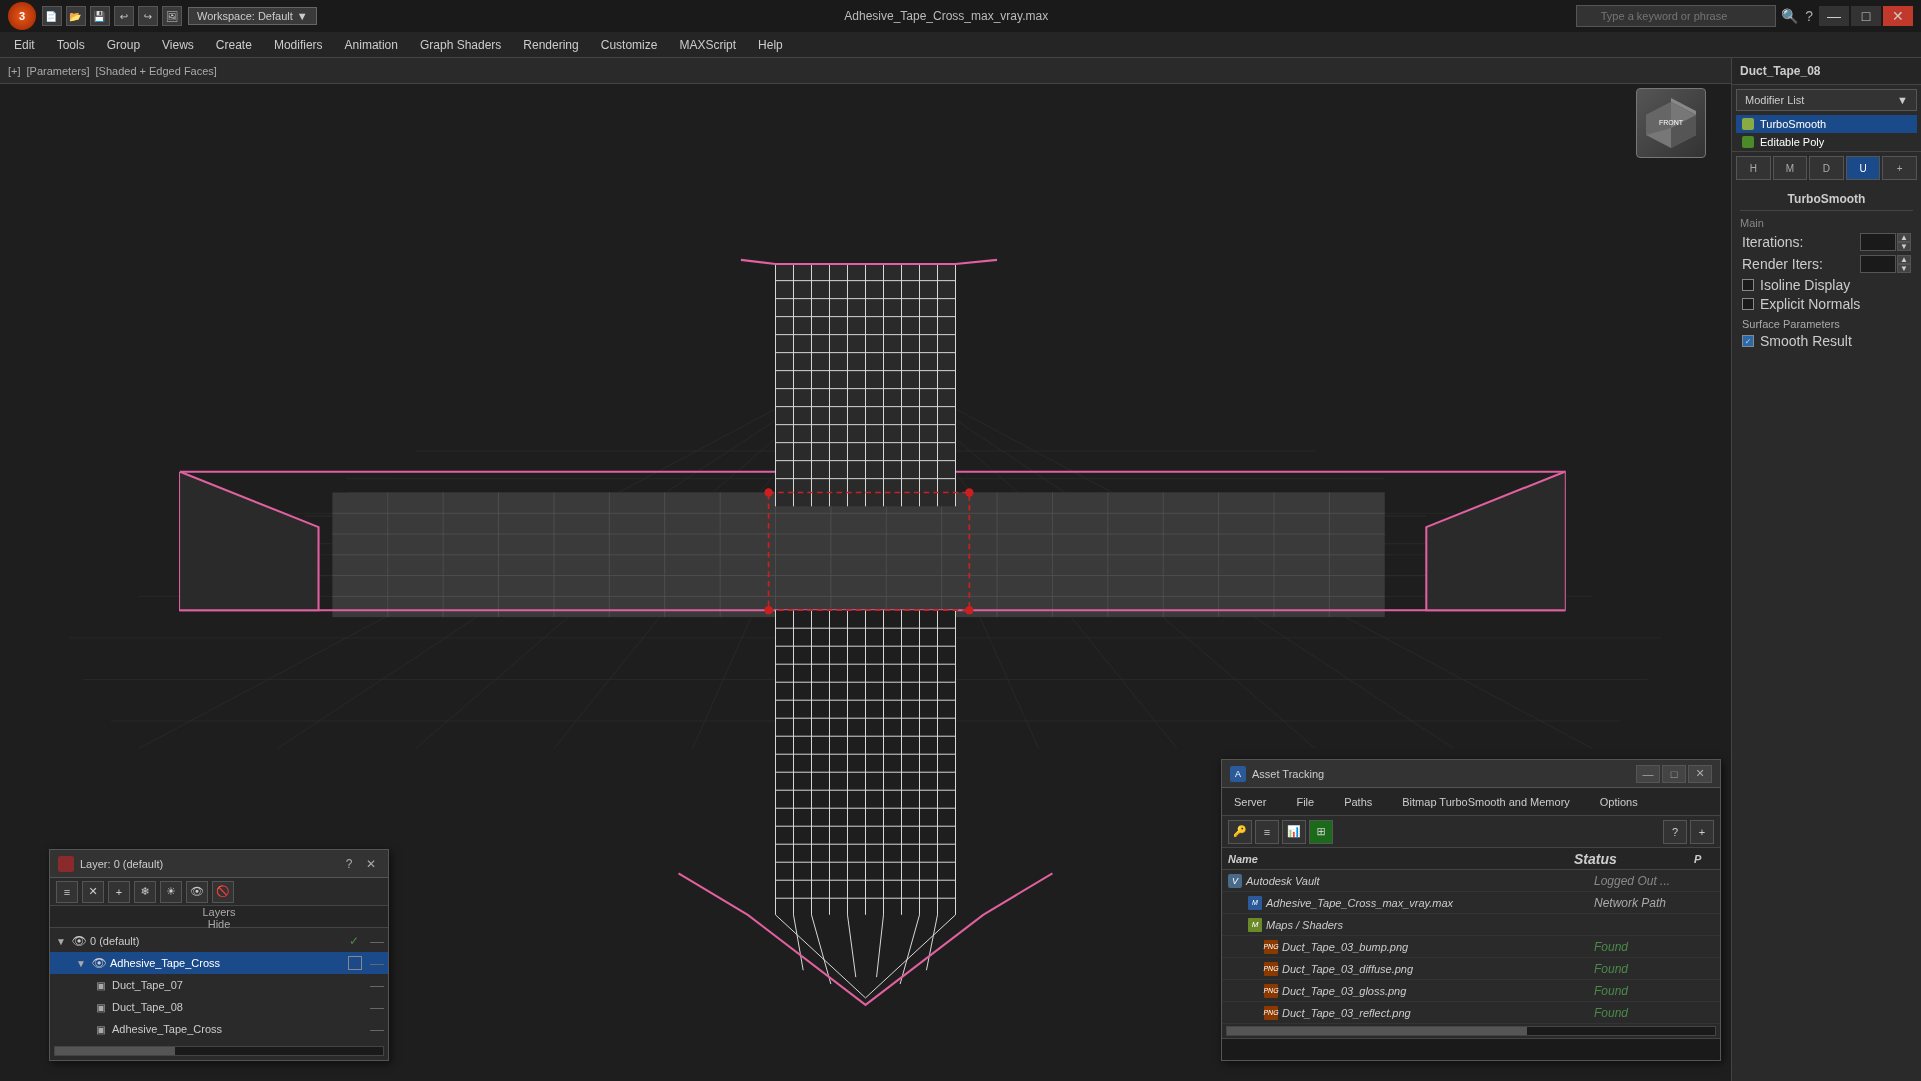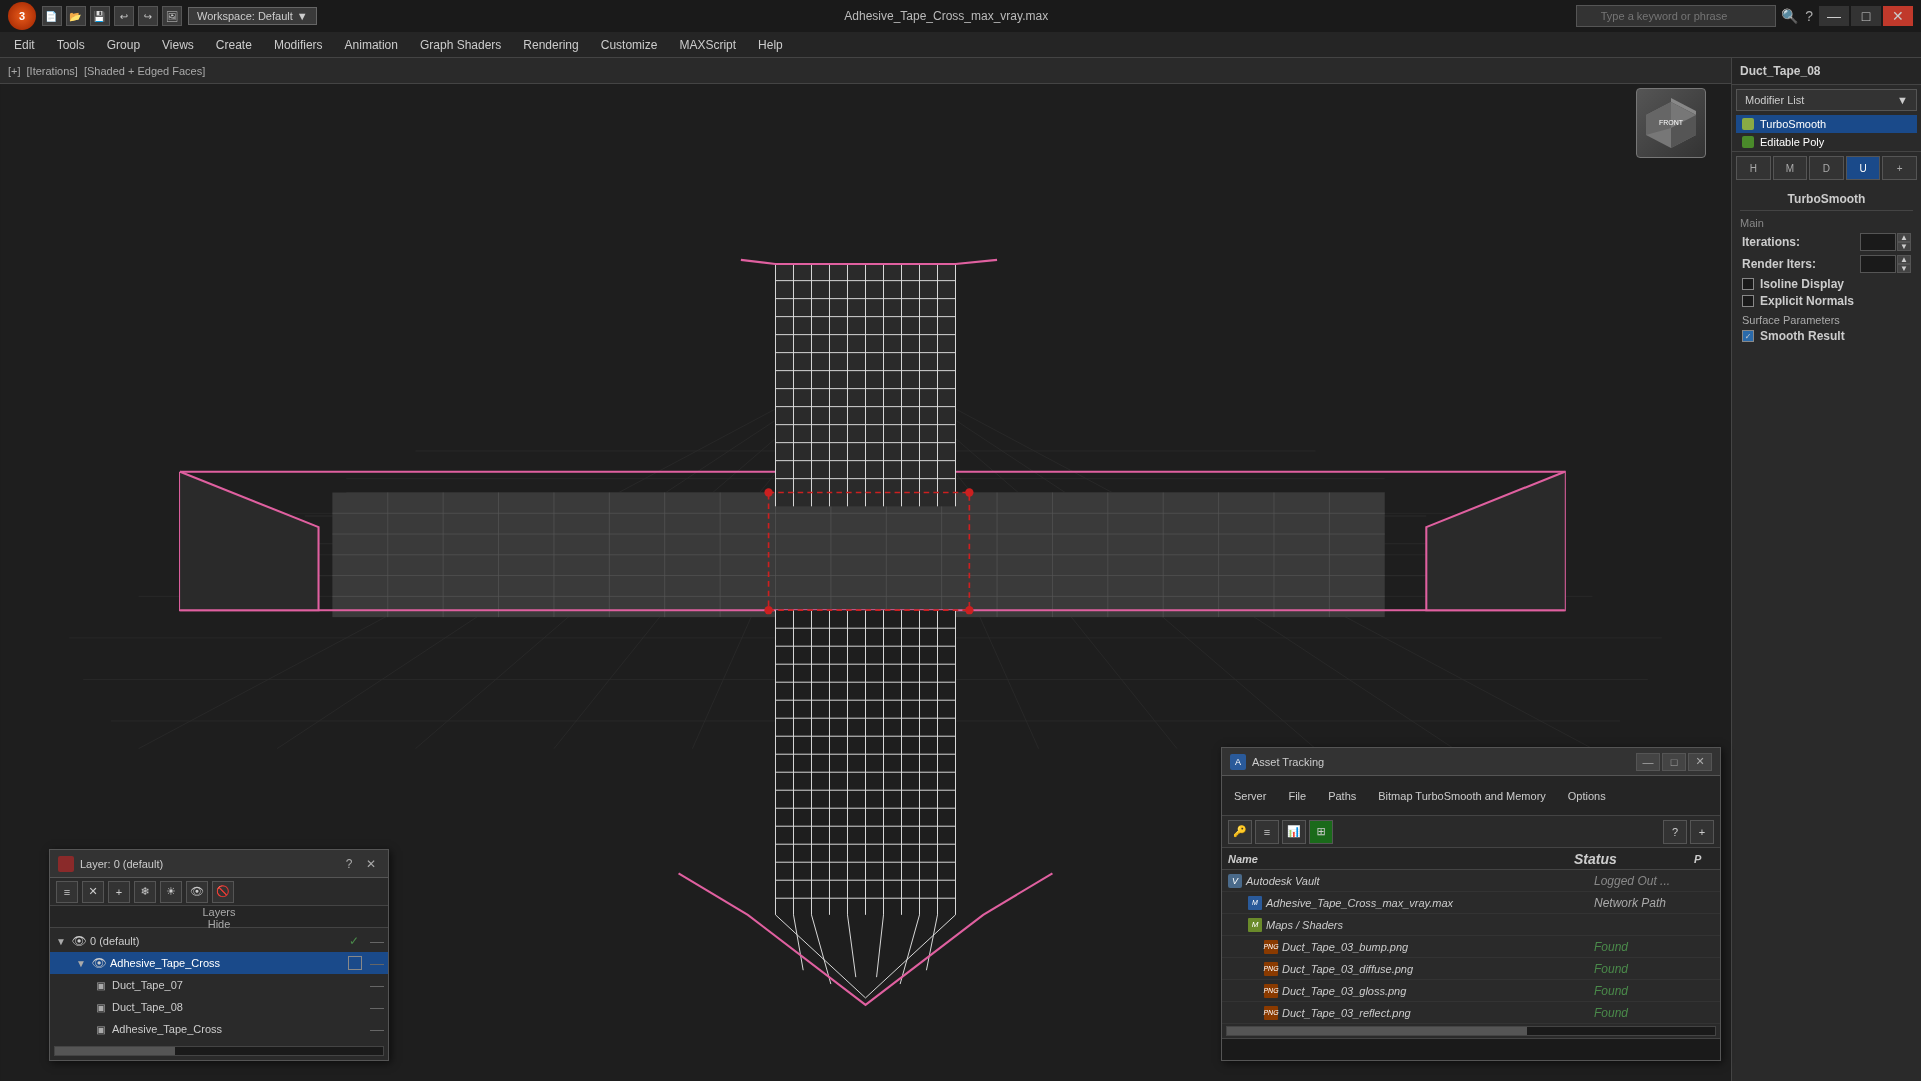--- a/index.html
+++ b/index.html
@@ -62,21 +62,21 @@
     .modifier-item .mod-name { color: #fff; font-size: 11px; }
 
     #panel-tabs { display: flex; padding: 4px; gap: 2px; border-top: 1px solid #444; }
     .panel-tab { flex: 1; height: 24px; background: #333; border: 1px solid #555; display: flex; align-items: center; justify-content: center; cursor: pointer; font-size: 10px; color: #aaa; }
     .panel-tab.active { background: #1a4a8a; color: #fff; }
 
     #turbosmooth-panel { padding: 8px; flex: 1; }
     .ts-title { color: #ccc; font-size: 12px; font-weight: bold; text-align: center; padding-bottom: 4px; border-bottom: 1px solid #444; margin-bottom: 6px; }
     .ts-section { color: #888; font-size: 11px; margin-bottom: 4px; }
     .ts-row { display: flex; align-items: center; justify-content: space-between; margin-bottom: 4px; padding: 0 2px; }
-    .ts-label { color: #ccc; font-size: 12px; font-weight: bold; }
+    .ts-label { color: #ccc; font-size: 14px; }
     .ts-spinner { display: flex; align-items: center; gap: 1px; }
     .ts-spinner input { width: 36px; height: 18px; background: #1a1a1a; border: 1px solid #555; color: #ccc; font-size: 11px; text-align: center; }
     .ts-spinner .spin-btns { display: flex; flex-direction: column; }
     .ts-spinner .spin-btn { width: 14px; height: 9px; background: #444; border: 1px solid #555; display: flex; align-items: center; justify-content: center; font-size: 8px; cursor: pointer; color: #ccc; }
     .ts-checkbox-row { display: flex; align-items: center; gap: 6px; margin-bottom: 3px; padding: 0 2px; }
     .ts-checkbox { width: 12px; height: 12px; border: 1px solid #888; background: #1a1a1a; display: flex; align-items: center; justify-content: center; font-size: 8px; }
     .ts-checkbox.checked { background: #2a6aaa; }
     .ts-subsection { color: #aaa; font-size: 11px; margin: 6px 0 3px 0; padding: 0 2px; }
 
     
@@ -110,21 +110,21 @@
     #layer-panel-scrollbar .scroll-thumb { width: 120px; height: 8px; background: #555; }
 
     
     #asset-panel { position: absolute; bottom: 20px; right: 200px; width: 500px; background: #2a2a2a; border: 1px solid #555; box-shadow: 2px 2px 8px rgba(0,0,0,0.6); z-index: 10; }
     #asset-header { display: flex; align-items: center; height: 28px; background: #333; padding: 0 8px; gap: 6px; border-bottom: 1px solid #555; }
     #asset-header .asset-icon { width: 16px; height: 16px; background: #2a5a9a; border-radius: 2px; display: flex; align-items: center; justify-content: center; color: white; font-size: 9px; }
     #asset-header .asset-title { flex: 1; color: #ccc; font-size: 11px; }
     #asset-header .win-btns { display: flex; gap: 2px; }
     #asset-header .win-btn { width: 24px; height: 18px; background: #444; border: 1px solid #555; color: #aaa; cursor: pointer; display: flex; align-items: center; justify-content: center; font-size: 11px; }
 
-    #asset-menubar { display: flex; align-items: center; height: 40px; background: #252525; border-bottom: 1px solid #444; padding: 0 4px; gap: 6px; }
+    #asset-menubar { display: flex; align-items: center; height: 28px; background: #252525; border-bottom: 1px solid #444; padding: 0 4px; gap: 14px; }
     #asset-menubar span { padding: 2px 8px; color: #ccc; font-size: 11px; cursor: pointer; }
 
     #asset-toolbar { display: flex; align-items: center; height: 32px; background: #2a2a2a; padding: 0 6px; gap: 4px; border-bottom: 1px solid #444; justify-content: space-between; }
     .asset-tool-group { display: flex; gap: 3px; }
     .asset-tool { width: 24px; height: 24px; background: #333; border: 1px solid #555; display: flex; align-items: center; justify-content: center; cursor: pointer; font-size: 11px; color: #ccc; }
     .asset-tool.active { background: #1a6a1a; }
 
     #asset-table { width: 100%; font-style: italic; }
     #asset-table-header { display: flex; align-items: center; height: 22px; background: #252525; border-bottom: 1px solid #444; padding: 0 6px; }
     #asset-table-header .col-name { flex: 1; color: #ccc; font-size: 11px; font-weight: bold; }
@@ -203,21 +203,21 @@
   <span class="menu-item">MAXScript</span>
   <span class="menu-item">Help</span>
 </div>
 
 <div id="main">
 
   <div id="viewport">
 
     <div id="viewport-header">
       <span class="vp-bracket">[+]</span>
-      <span class="vp-label">[Iterations]</span>
+      <span class="vp-label">[Parameters]</span>
       <span class="vp-label">[Shaded + Edged Faces]</span>
     </div>
 
     <div id="stats">
       <table>
         <tbody>
             <tr>
               <td colspan="2">Total</td>
             </tr>
         <tr>

